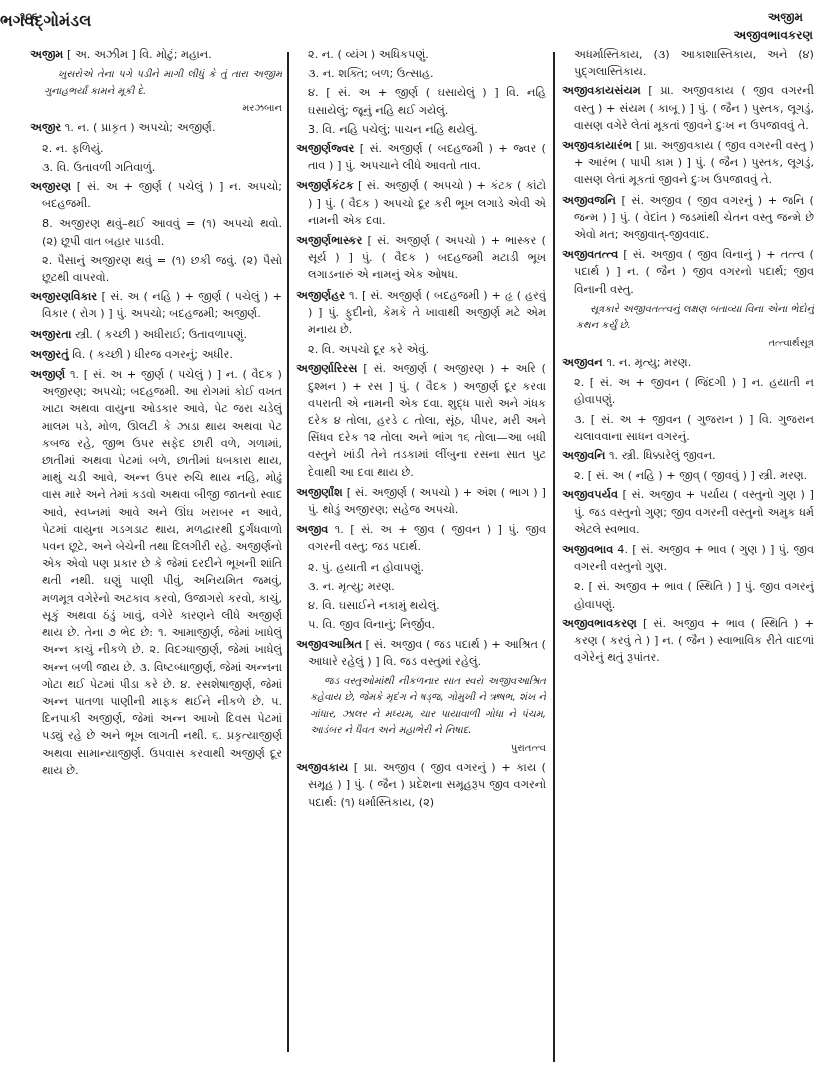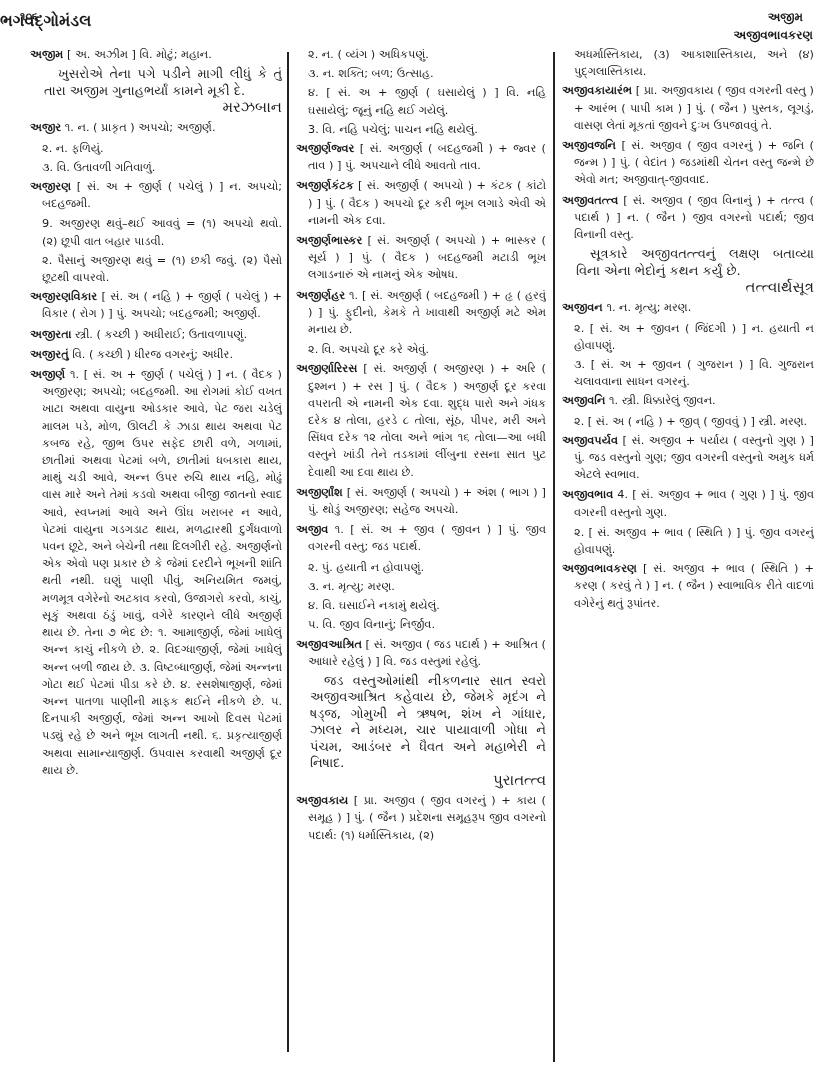--- a/index.html
+++ b/index.html
@@ -14,22 +14,22 @@
   .col { position:absolute; top:0; height:1010px; overflow:hidden; font-size:11.3px; line-height:17.2px; }
   .col-1 { left:30px; width:252px; }
   .col-2 { left:296px; width:250px; }
   .col-3 { left:562px; width:252px; }
   .rule { position:absolute; top:6px; width:2px; background:#222; }
   .rule-1 { left:287px; height:1000px; }
   .rule-2 { left:553px; height:1010px; }
   .entry { margin:0 0 3px 0; text-indent:0; padding-left:12px; text-indent:-12px; text-align:justify; }
   .hw { font-weight:bold; }
   .sub { margin:0 0 2px 0; padding-left:12px; text-align:justify; }
-  .quote { margin:0 0 0 14px; font-size:13px; line-height:16.5px; text-align:justify; text-indent:14px; }
-  .src { text-align:right; font-size:15px; margin:0 0 3px 0; }
+  .quote { margin:0 0 0 14px; font-size:10px; line-height:16.5px; text-align:justify; text-indent:14px;font-style:italic; }
+  .src { text-align:right; font-size:10px; margin:0 0 3px 0; }
 </style>
 </head>
 <body>
 
 <div class="header">
   <div class="pg-num">૧૦૬</div>
   <div class="run-title">ભગવદ્ગોમંડલ</div>
   <div class="guide-1">અજીમ</div>
   <div class="guide-2">અજીવભાવકરણ</div>
 </div>
@@ -38,21 +38,21 @@
   <div class="rule rule-1"></div>
   <div class="rule rule-2"></div>
   <div class="col col-1">
       <div class="entry"><span class="hw">અજીમ</span> <span>[ અ. અઝીમ ] વિ. મોટું; મહાન.</span></div>
       <div class="quote">ખુસરોએ તેના પગે પડીને માગી લીધું કે તું તારા અજીમ ગુનાહભર્યાં કામને મૂકી દે.</div>
       <div class="src">મરઝબાન</div>
       <div class="entry"><span class="hw">અજીર</span> <span>૧. ન. ( પ્રાકૃત ) અપચો; અજીર્ણ.</span></div>
       <div class="sub">૨. ન. ફળિયું.</div>
       <div class="sub">૩. વિ. ઉતાવળી ગતિવાળું.</div>
       <div class="entry"><span class="hw">અજીરણ</span> <span>[ સં. અ + જીર્ણ ( પચેલું ) ] ન. અપચો; બદહજમી.</span></div>
-      <div class="sub">9. અજીરણ થવું–થઈ આવવું = (૧) અપચો થવો. (૨) છૂપી વાત બહાર પાડવી.</div>
+      <div class="sub">8. અજીરણ થવું–થઈ આવવું = (૧) અપચો થવો. (૨) છૂપી વાત બહાર પાડવી.</div>
       <div class="sub">૨. પૈસાનું અજીરણ થવું = (૧) છકી જવું. (૨) પૈસો છૂટથી વાપરવો.</div>
       <div class="entry"><span class="hw">અજીરણવિકાર</span> <span>[ સં. અ ( નહિ ) + જીર્ણ ( પચેલું ) + વિકાર ( રોગ ) ] પું. અપચો; બદહજમી; અજીર્ણ.</span></div>
       <div class="entry"><span class="hw">અજીરતા</span> <span>સ્ત્રી. ( કચ્છી ) અધીરાઈ; ઉતાવળાપણું.</span></div>
       <div class="entry"><span class="hw">અજીરતું</span> <span>વિ. ( કચ્છી ) ધીરજ વગરનું; અધીર.</span></div>
       <div class="entry"><span class="hw">અજીર્ણ</span> <span>૧. [ સં. અ + જીર્ણ ( પચેલું ) ] ન. ( વૈદક ) અજીરણ; અપચો; બદહજમી. આ રોગમાં કોઈ વખત ખાટા અથવા વાયુના ઓડકાર આવે, પેટ જરા ચડેલું માલમ પડે, મોળ, ઊલટી કે ઝાડા થાય અથવા પેટ કબજ રહે, જીભ ઉપર સફેદ છારી વળે, ગળામાં, છાતીમાં અથવા પેટમાં બળે, છાતીમાં ધબકારા થાય, માથું ચડી આવે, અન્ન ઉપર રુચિ થાય નહિ, મોઢું વાસ મારે અને તેમાં કડવો અથવા બીજી જાતનો સ્વાદ આવે, સ્વપ્નમાં આવે અને ઊંઘ ખરાબર ન આવે, પેટમાં વાયુના ગડગડાટ થાય, મળદ્વારથી દુર્ગંધવાળો પવન છૂટે, અને બેચેની તથા દિલગીરી રહે. અજીર્ણનો એક એવો પણ પ્રકાર છે કે જેમાં દરદીને ભૂખની શાંતિ થતી નથી. ઘણું પાણી પીવું, અનિયમિત જમવું, મળમૂત્ર વગેરેનો અટકાવ કરવો, ઉજાગરો કરવો, કાચું, સૂકું અથવા ઠંડું ખાવું, વગેરે કારણને લીધે અજીર્ણ થાય છે. તેના ૭ ભેદ છે: ૧. આમાજીર્ણ, જેમાં ખાધેલું અન્ન કાચું નીકળે છે. ૨. વિદગ્ધાજીર્ણ, જેમાં ખાધેલું અન્ન બળી જાય છે. ૩. વિષ્ટબ્ધાજીર્ણ, જેમાં અન્નના ગોટા થઈ પેટમાં પીડા કરે છે. ૪. રસશેષાજીર્ણ, જેમાં અન્ન પાતળા પાણીની માફક થઈને નીકળે છે. ૫. દિનપાકી અજીર્ણ, જેમાં અન્ન આખો દિવસ પેટમાં પડ્યું રહે છે અને ભૂખ લાગતી નથી. ૬. પ્રકૃત્યાજીર્ણ અથવા સામાન્યાજીર્ણ. ઉપવાસ કરવાથી અજીર્ણ દૂર થાય છે.</span></div>
     </div>
   <div class="col col-2">
       <div class="sub">૨. ન. ( વ્યંગ ) અધિકપણું.</div>
       <div class="sub">૩. ન. શક્તિ; બળ; ઉત્સાહ.</div>
       <div class="sub">૪. [ સં. અ + જીર્ણ ( ઘસાયેલું ) ] વિ. નહિ ઘસાયેલું; જૂનું નહિ થઈ ગયેલું.</div>
@@ -69,20 +69,21 @@
       <div class="sub">૩. ન. મૃત્યુ; મરણ.</div>
       <div class="sub">૪. વિ. ઘસાઈને નકામું થયેલું.</div>
       <div class="sub">૫. વિ. જીવ વિનાનું; નિર્જીવ.</div>
       <div class="entry"><span class="hw">અજીવઆશ્રિત</span> <span>[ સં. અજીવ ( જડ પદાર્થ ) + આશ્રિત ( આધારે રહેલું ) ] વિ. જડ વસ્તુમાં રહેલું.</span></div>
       <div class="quote">જડ વસ્તુઓમાંથી નીકળનાર સાત સ્વરો અજીવઆશ્રિત કહેવાય છે, જેમકે મૃદંગ ને ષડ્જ, ગોમુખી ને ઋષભ, શંખ ને ગાંધાર, ઝાલર ને મધ્યમ, ચાર પાયાવાળી ગોધા ને પંચમ, આડંબર ને ધૈવત અને મહાભેરી ને નિષાદ.</div>
       <div class="src">પુરાતત્ત્વ</div>
       <div class="entry"><span class="hw">અજીવકાય</span> <span>[ પ્રા. અજીવ ( જીવ વગરનું ) + કાય ( સમૂહ ) ] પું. ( જૈન ) પ્રદેશના સમૂહરૂપ જીવ વગરનો પદાર્થ: (૧) ધર્માસ્તિકાય, (૨)</span></div>
     </div>
   <div class="col col-3">
       <div class="sub">અધર્માસ્તિકાય, (૩) આકાશાસ્તિકાય, અને (૪) પુદ્ગલાસ્તિકાય.</div>
+      <div class="entry"><span class="hw">અજીવકાયસંયમ</span> <span>[ પ્રા. અજીવકાય ( જીવ વગરની વસ્તુ ) + સંયમ ( કાબૂ ) ] પું. ( જૈન ) પુસ્તક, લૂગડું, વાસણ વગેરે લેતાં મૂકતાં જીવને દુઃખ ન ઉપજાવવું તે.</span></div>
       <div class="entry"><span class="hw">અજીવકાયારંભ</span> <span>[ પ્રા. અજીવકાય ( જીવ વગરની વસ્તુ ) + આરંભ ( પાપી કામ ) ] પું. ( જૈન ) પુસ્તક, લૂગડું, વાસણ લેતાં મૂકતાં જીવને દુઃખ ઉપજાવવું તે.</span></div>
       <div class="entry"><span class="hw">અજીવજનિ</span> <span>[ સં. અજીવ ( જીવ વગરનું ) + જનિ ( જન્મ ) ] પું. ( વેદાંત ) જડમાંથી ચેતન વસ્તુ જન્મે છે એવો મત; અજીવાત્-જીવવાદ.</span></div>
       <div class="entry"><span class="hw">અજીવતત્ત્વ</span> <span>[ સં. અજીવ ( જીવ વિનાનું ) + તત્ત્વ ( પદાર્થ ) ] ન. ( જૈન ) જીવ વગરનો પદાર્થ; જીવ વિનાની વસ્તુ.</span></div>
       <div class="quote">સૂત્રકારે અજીવતત્ત્વનું લક્ષણ બતાવ્યા વિના એના ભેદોનું કથન કર્યું છે.</div>
       <div class="src">તત્ત્વાર્થસૂત્ર</div>
       <div class="entry"><span class="hw">અજીવન</span> <span>૧. ન. મૃત્યુ; મરણ.</span></div>
       <div class="sub">૨. [ સં. અ + જીવન ( જિંદગી ) ] ન. હયાતી ન હોવાપણું.</div>
       <div class="sub">૩. [ સં. અ + જીવન ( ગુજરાન ) ] વિ. ગુજરાન ચલાવવાના સાધન વગરનું.</div>
       <div class="entry"><span class="hw">અજીવનિ</span> <span>૧. સ્ત્રી. ધિક્કારેલું જીવન.</span></div>
       <div class="sub">૨. [ સં. અ ( નહિ ) + જીવ્ ( જીવવું ) ] સ્ત્રી. મરણ.</div>

